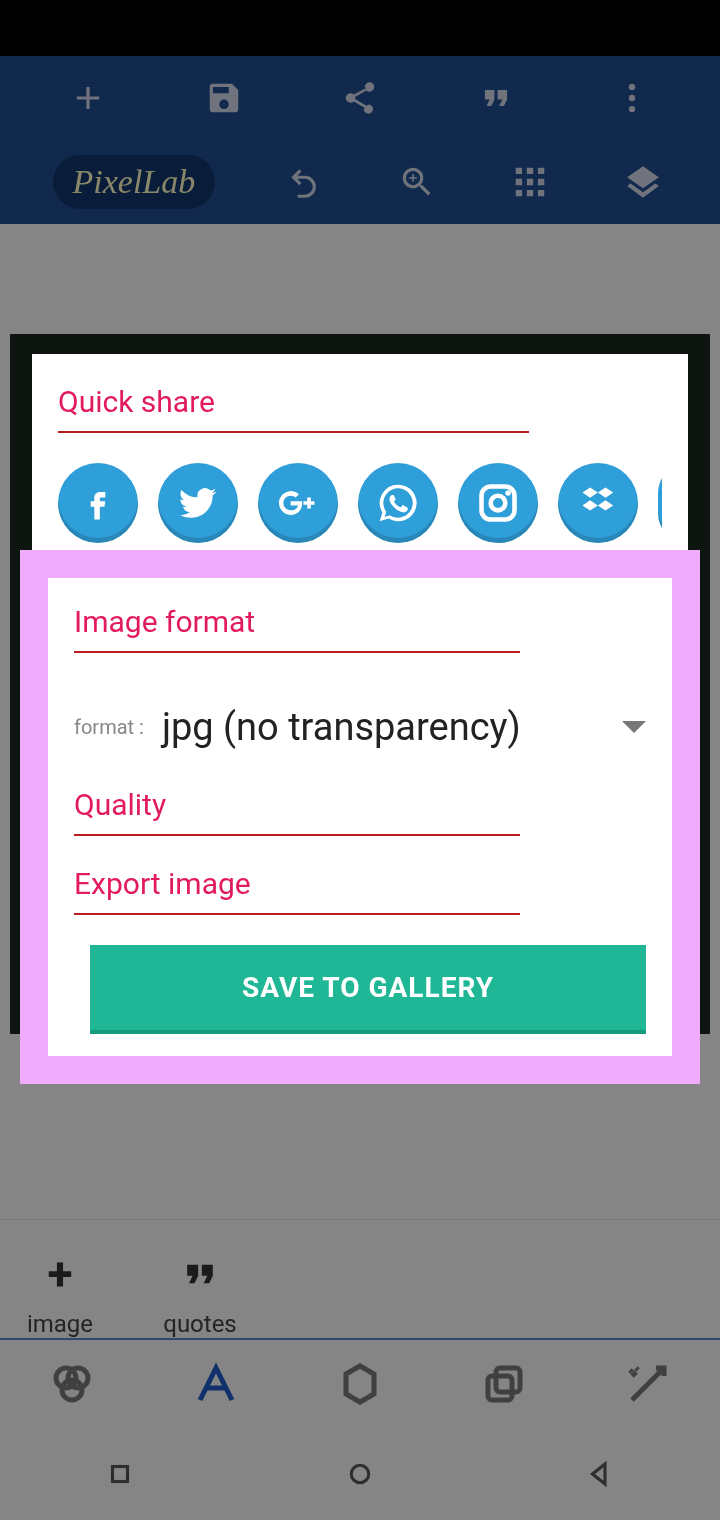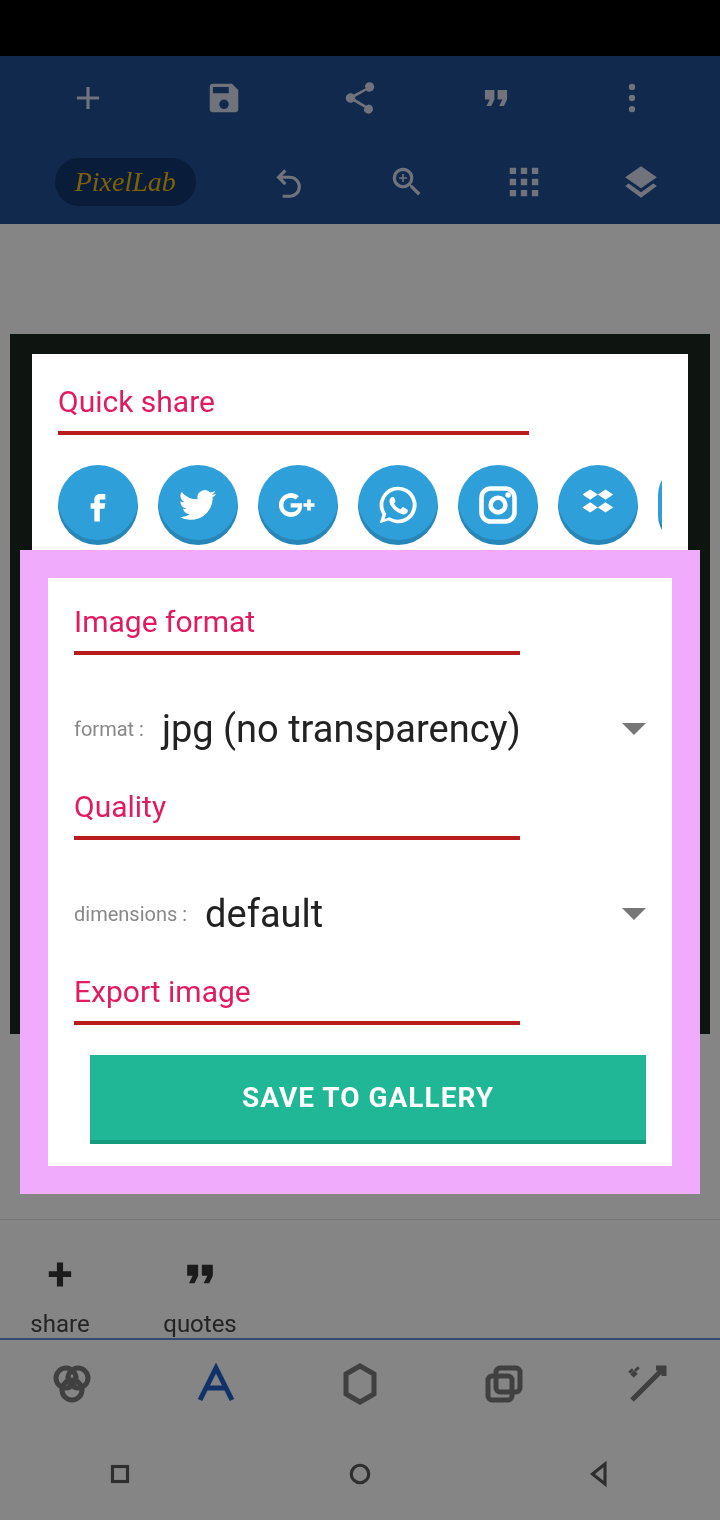--- a/index.html
+++ b/index.html
@@ -31,23 +31,23 @@
     height: 48px;
     display: flex;
     align-items: center;
     justify-content: center;
   }
   .toolbar-icon svg { width: 38px; height: 38px; fill: #cfd5e6; }
   .logo-badge {
     background: #12356a;
     border-radius: 34px;
     padding: 8px 20px;
-    color: #eab308;
+    color: #fef9c3;
     font-family: 'Brush Script MT', cursive;
-    font-size: 28px;
+    font-size: 34px;
     font-style: italic;
   }
   .canvas-area {
     position: absolute;
     top: 224px;
     left: 0;
     right: 0;
     bottom: 180px;
     background: #f5f5f5;
     display: flex;
@@ -128,21 +128,21 @@
     left: 32px;
     right: 32px;
     top: 354px;
     padding: 30px 26px 40px 26px;
   }
   .section-title {
     color: #e21a60;
     font-size: 30px;
     font-weight: 400;
     padding-bottom: 12px;
-    border-bottom: 4px solid #b91c1c;
+    border-bottom: 2px solid #b91c1c;
     width: 78%;
     margin-bottom: 30px;
   }
   .sharerow {
     display: flex;
     gap: 20px;
     overflow: hidden;
   }
   .share-icon {
     width: 80px;
@@ -250,21 +250,21 @@
   </div>
 </div>
 
 <div class="canvas-area">
   <div class="canvas-placeholder"></div>
 </div>
 
 <div class="bottom-tools">
   <div class="bottom-tool">
     <div class="bicon">+</div>
-    <div class="blabel">share</div>
+    <div class="blabel">image</div>
   </div>
   <div class="bottom-tool">
     <div class="bicon">
         <svg viewBox="0 0 24 24" style="width:44px;height:44px;fill:#333">
           <path d="M6 17h3l2-4V7H5v6h3l-2 4zm8 0h3l2-4V7h-6v6h3l-2 4z"></path>
         </svg>
       </div>
     <div class="blabel">quotes</div>
   </div>
 </div>
@@ -346,24 +346,19 @@
 <div class="dialog-outer">
   <div class="dialog-inner">
     <div class="section-title">Image format</div>
     <div class="field-row">
       <span class="field-label">format :</span>
       <span class="field-value">jpg (no transparency)</span>
       <span class="chevron"></span>
     </div>
 
     <div class="section-title">Quality</div>
-    <div class="field-row">
-      <span class="field-label">dimensions :</span>
-      <span class="field-value">default</span>
-      <span class="chevron"></span>
-    </div>
 
     <div class="section-title">Export image</div>
     <div class="btnrow">
       <div class="btn">SAVE TO GALLERY</div>
     </div>
   </div>
 </div>
 
 </body></html>

